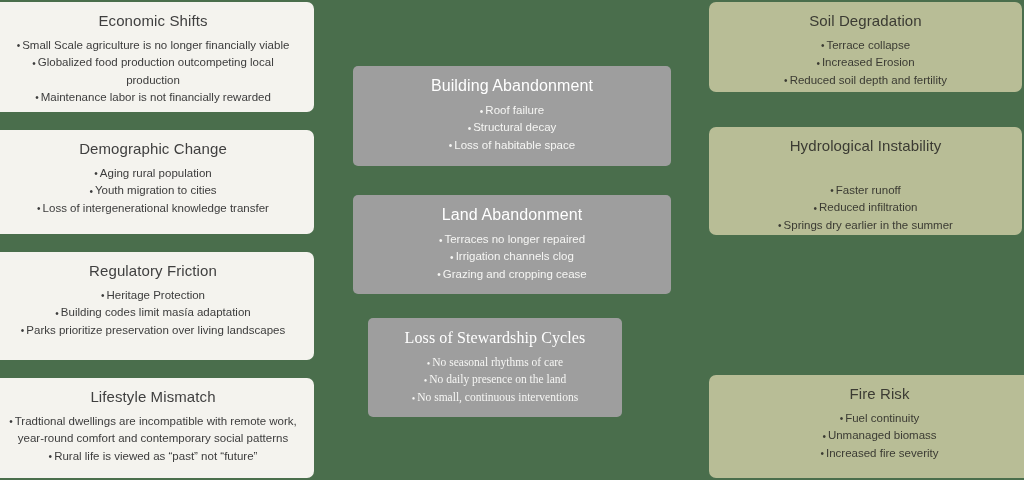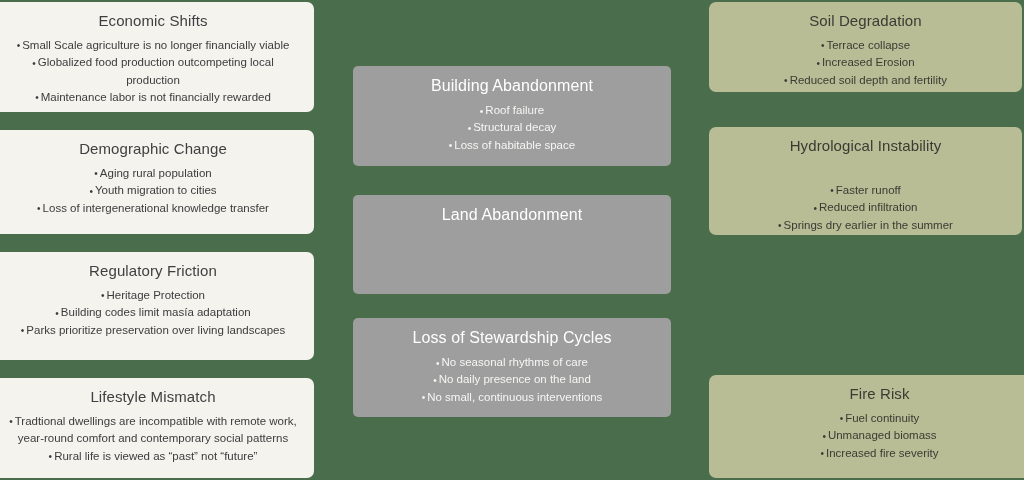--- a/index.html
+++ b/index.html
@@ -86,21 +86,21 @@
   .card.sage .bullets li { color: #3b3b33; }
 
   
   #card-economic-shifts   { left: -8px; top: 2px;   width: 322px; height: 110px; }
   #card-demographic-change{ left: -8px; top: 130px; width: 322px; height: 104px; }
   #card-regulatory-friction{left: -8px; top: 252px; width: 322px; height: 108px; }
   #card-lifestyle-mismatch{ left: -8px; top: 378px; width: 322px; height: 100px; }
 
   #card-building-abandonment { left: 353px; top: 66px;  width: 318px; height: 100px; }
   #card-land-abandonment     { left: 353px; top: 195px; width: 318px; height: 99px;  }
-  #card-loss-stewardship     { left: 353px; top: 318px; width: 318px; height: 99px;  }
+  #card-loss-stewardship     { left: 368px; top: 318px; width: 254px; height: 99px; font-family: Liberation Serif, serif;  }
 
   #card-soil-degradation        { left: 709px; top: 2px;   width: 313px; height: 90px; }
   #card-hydrological-instability{ left: 709px; top: 127px; width: 313px; height: 108px; gap: 20px; }
   #card-vegetative-homogenization{left: 709px; top: 252px; width: 313px; height: 108px; }
   #card-fire-risk               { left: 709px; top: 375px; width: 341px; height: 103px; }
 
   
   .card.cream .card-title { font-size: 15px; }
   .card.gray  .card-title { font-size: 16px; }
   .card.sage  .card-title { font-size: 15px; }
@@ -150,20 +150,25 @@
     <div class="card-title">Building Abandonment</div>
     <ul class="bullets">
       <li><span class="dot">•</span><span>Roof failure</span></li>
       <li><span class="dot">•</span><span>Structural decay</span></li>
       <li><span class="dot">•</span><span>Loss of habitable space</span></li>
     </ul>
   </div>
 
   <div class="card gray" id="card-land-abandonment">
     <div class="card-title">Land Abandonment</div>
+    <ul class="bullets">
+      <li><span class="dot">•</span><span>Terraces no longer repaired</span></li>
+      <li><span class="dot">•</span><span>Irrigation channels clog</span></li>
+      <li><span class="dot">•</span><span>Grazing and cropping cease</span></li>
+    </ul>
   </div>
 
   <div class="card gray" id="card-loss-stewardship">
     <div class="card-title">Loss of Stewardship Cycles</div>
     <ul class="bullets">
       <li><span class="dot">•</span><span>No seasonal rhythms of care</span></li>
       <li><span class="dot">•</span><span>No daily presence on the land</span></li>
       <li><span class="dot">•</span><span>No small, continuous interventions</span></li>
     </ul>
   </div>

